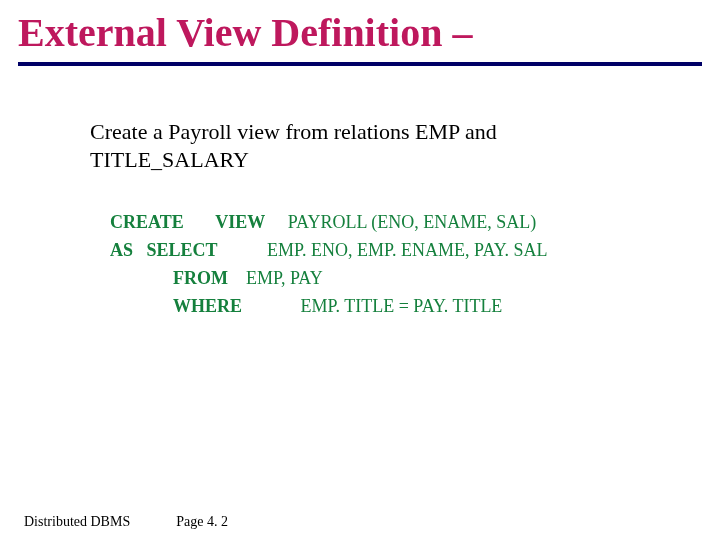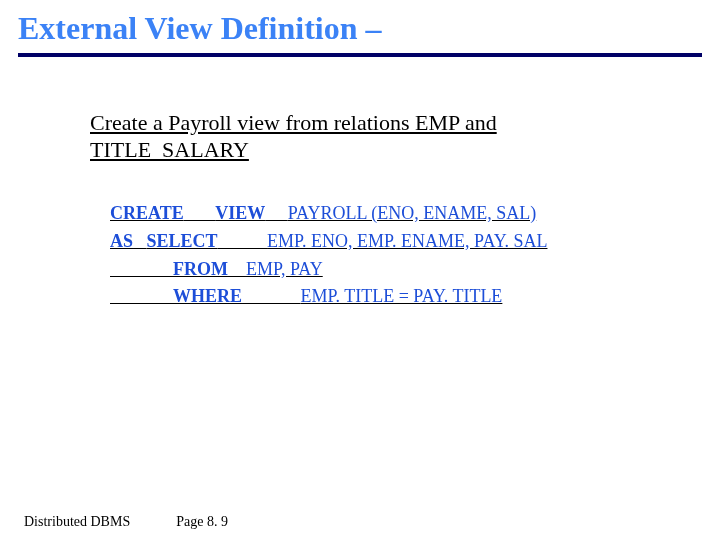--- a/index.html
+++ b/index.html
@@ -8,44 +8,43 @@
     height: 540px;
     background: #ffffff;
     font-family: "Times New Roman", Times, serif;
     position: relative;
     overflow: hidden;
   }
   .title-block {
     padding: 10px 18px 0 18px;
   }
   .title {
-    font-size: 32px;
+    font-size: 40px;
     font-weight: bold;
-    color: #3b82f6;
+    color: #be185d;
     line-height: 1.15;
   }
   .rule {
     border: none;
     border-top: 4px solid #000066;
     margin-top: 6px;
   }
   .body-area {
     padding: 52px 96px 0 90px;
-    text-decoration: underline;
   }
   .intro {
     font-size: 22px;
     color: #000000;
     line-height: 1.25;
     margin-bottom: 36px;
   }
   .sql-block {
     padding-left: 20px;
     font-size: 18px;
-    color: #1d4ed8;
+    color: #15803d;
     line-height: 1.55;
     white-space: pre;
     font-family: "Times New Roman", Times, serif;
   }
   .kw { font-weight: bold; }
   .footer {
     position: absolute;
     bottom: 10px;
     left: 8px;
     width: 100%;
@@ -78,14 +77,14 @@
   <div class="intro">Create a Payroll view from relations EMP and TITLE_SALARY</div>
 
   <div class="sql-block"><span class="kw">CREATE</span>       <span class="kw">VIEW</span>     <span>PAYROLL (ENO, ENAME, SAL)</span>
 <span class="kw">AS</span>   <span class="kw">SELECT</span>           <span>EMP. ENO, EMP. ENAME, PAY. SAL</span>
               <span class="kw">FROM</span>    <span>EMP, PAY</span>
               <span class="kw">WHERE</span>             <span>EMP. TITLE = PAY. TITLE</span></div>
 </div>
 
 <div class="footer">
   <span>Distributed DBMS</span>
-  <span>Page 8. 9</span>
+  <span>Page 4. 2</span>
 </div>
 
 </body></html>

